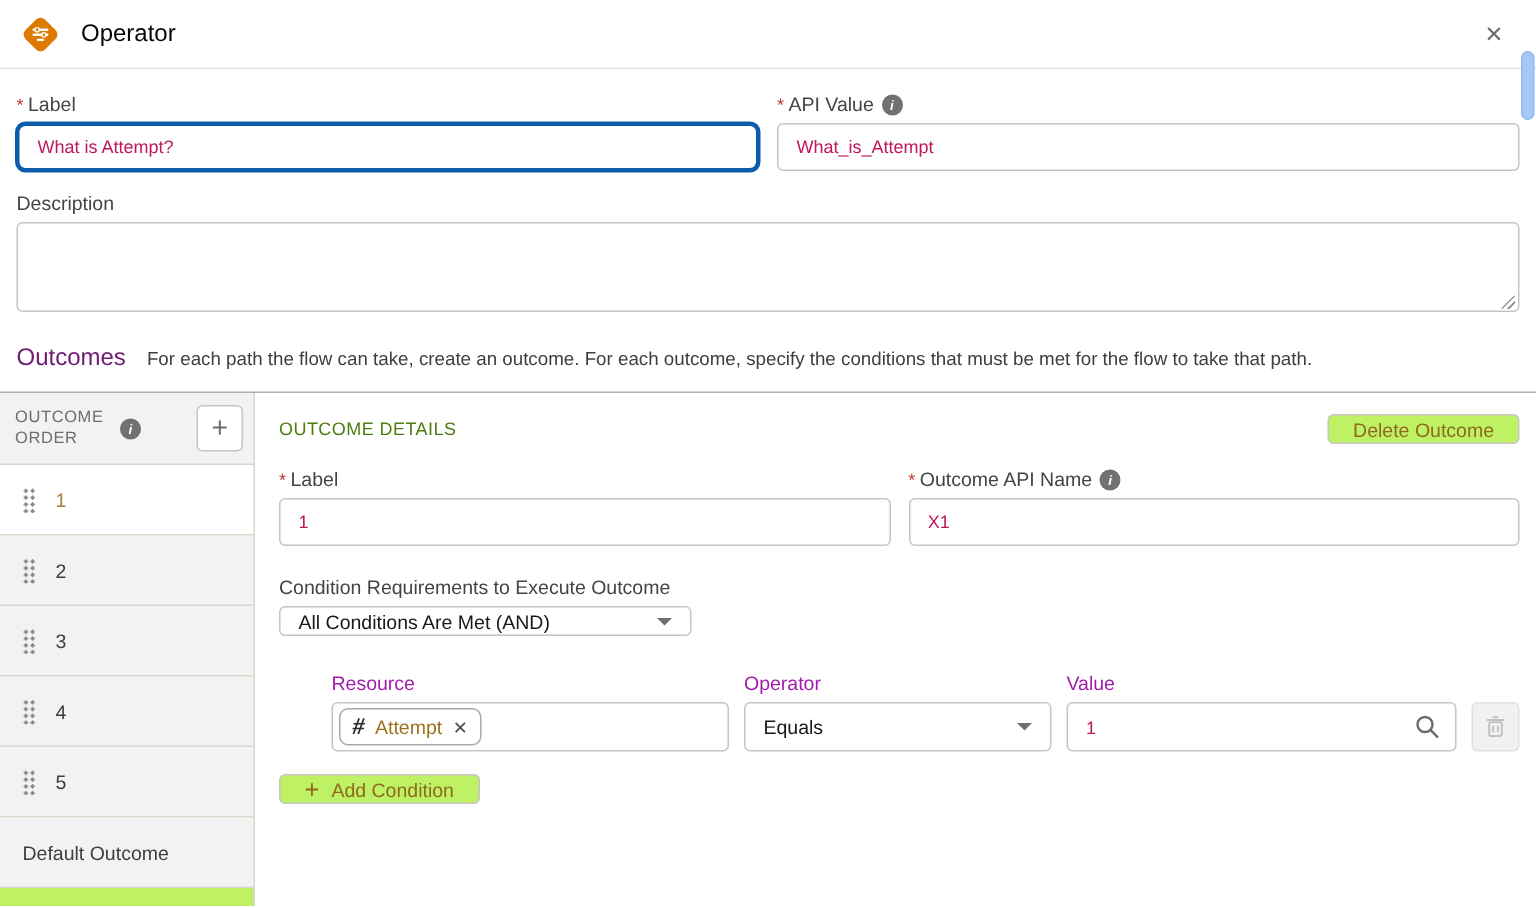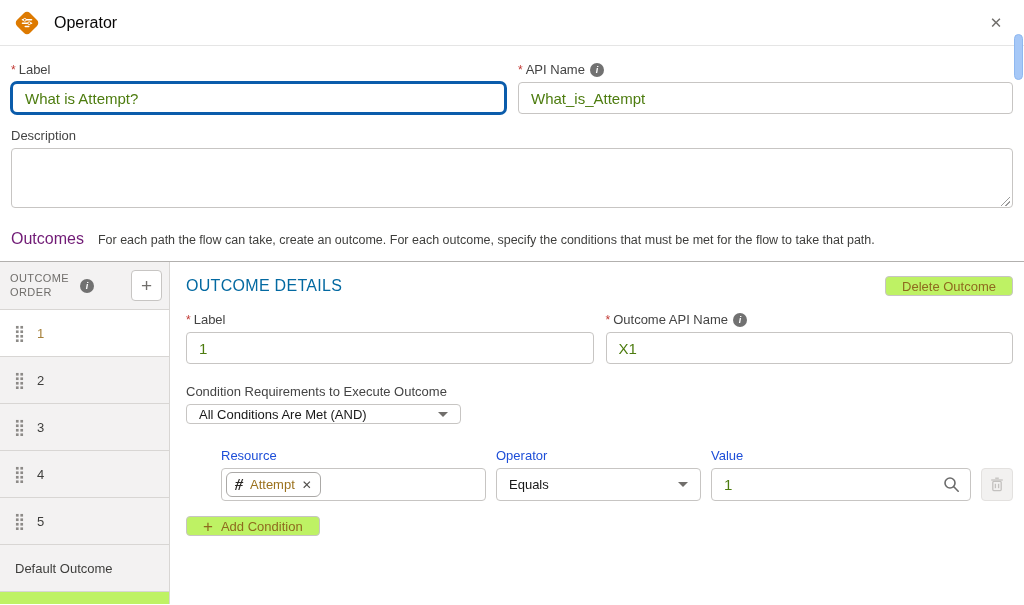--- a/index.html
+++ b/index.html
@@ -34,21 +34,21 @@
 
   
   .form-area { padding:16px 11px 0 11px; }
   .lbl {
     display:flex; align-items:center; gap:5px;
     color:#444; font-size:13px; margin-bottom:5px;
   }
   .req { color:#c23934; font-size:12px; margin-right:-2px; }
   .txt {
     width:100%; height:32px; border:1px solid #c7c5c3; border-radius:4px;
-    padding:0 12px; font-size:15px; color:#4d7c0f; background:#fff;
+    padding:0 12px; font-size:12px; color:#be185d; background:#fff;
     font-family:"Liberation Sans",sans-serif; outline:none;
   }
   .txt.focused { border:2px solid #0b5cab; box-shadow:0 0 0 1px #0b5cab; border-radius:6px; }
   .row-2col { display:flex; gap:12px; }
   .row-2col > div { flex:1; min-width:0; }
 
   .info-icon {
     width:14px; height:14px; border-radius:50%; background:#717171;
     color:#fff; font-size:9px; font-weight:bold; font-style:italic;
     display:inline-flex; align-items:center; justify-content:center; flex:0 0 auto;
@@ -95,21 +95,21 @@
   .order-item.selected { background:#fff; color:#a5803a; }
   .order-item.no-handle { padding-left:15px; }
   .drag-handle {
     width:9px; height:17px; flex:0 0 auto;
     background-image:radial-gradient(circle,#8c8a87 1.3px,transparent 1.45px);
     background-size:4.5px 4.5px;
   }
 
   .details-panel { flex:1; padding:14px 11px 0 16px; background:#fff; min-width:0; }
   .details-hdr { display:flex; align-items:center; margin-bottom:16px; }
-  .details-title { font-size:16px; color:#0369a1; letter-spacing:.3px; }
+  .details-title { font-size:12px; color:#4d7c0f; letter-spacing:.3px; }
   .btn-neutral {
     background:#bef264; border:1px solid #c7c5c3; border-radius:4px;
     height:20px; padding:0 16px; font-size:13px; color:#8e6a1e;
     display:inline-flex; align-items:center; gap:8px; cursor:pointer;
     font-family:"Liberation Sans",sans-serif;
   }
   .details-hdr .btn-neutral { margin-left:auto; }
 
   .select-box {
     height:20px; border:1px solid #c7c5c3; border-radius:4px; background:#fff;
@@ -118,21 +118,21 @@
   }
   .caret {
     width:0; height:0; border-left:5px solid transparent; border-right:5px solid transparent;
     border-top:5px solid #706e6b; flex:0 0 auto; margin-left:10px;
   }
 
   .cond-req { margin-top:20px; }
   .cond-req .select-box { width:275px; }
 
   .cond-row { margin-top:24px; margin-left:35px; display:flex; gap:10px; align-items:flex-end; }
-  .cond-col .lbl { color:#1d4ed8; }
+  .cond-col .lbl { color:#a21caf; }
   .resource-box {
     width:265px; height:33px; border:1px solid #c7c5c3; border-radius:4px;
     display:flex; align-items:center; padding:0 4px;
   }
   .pill {
     border:1px solid #aba9a7; border-radius:6px; height:25px;
     display:inline-flex; align-items:center; gap:7px; padding:0 8px; background:#fff;
   }
   .pill-hash { font-family:"Liberation Serif",serif; font-style:italic; font-weight:bold; font-size:16px; color:#2b2826; }
   .pill-text { color:#9c721e; font-size:13px; }
@@ -178,21 +178,21 @@
       <div>
         <div class="lbl">
           <span class="req">*</span>
           <span>Label</span>
         </div>
         <input class="txt focused" value="What is Attempt?" style="">
       </div>
       <div>
         <div class="lbl">
           <span class="req">*</span>
-          <span>API Name</span>
+          <span>API Value</span>
           <span class="info-icon">i</span>
         </div>
         <input class="txt" value="What_is_Attempt" style="">
       </div>
     </div>
 
     <div class="desc-wrap">
       <div class="lbl">
         <span>Description</span>
       </div>

